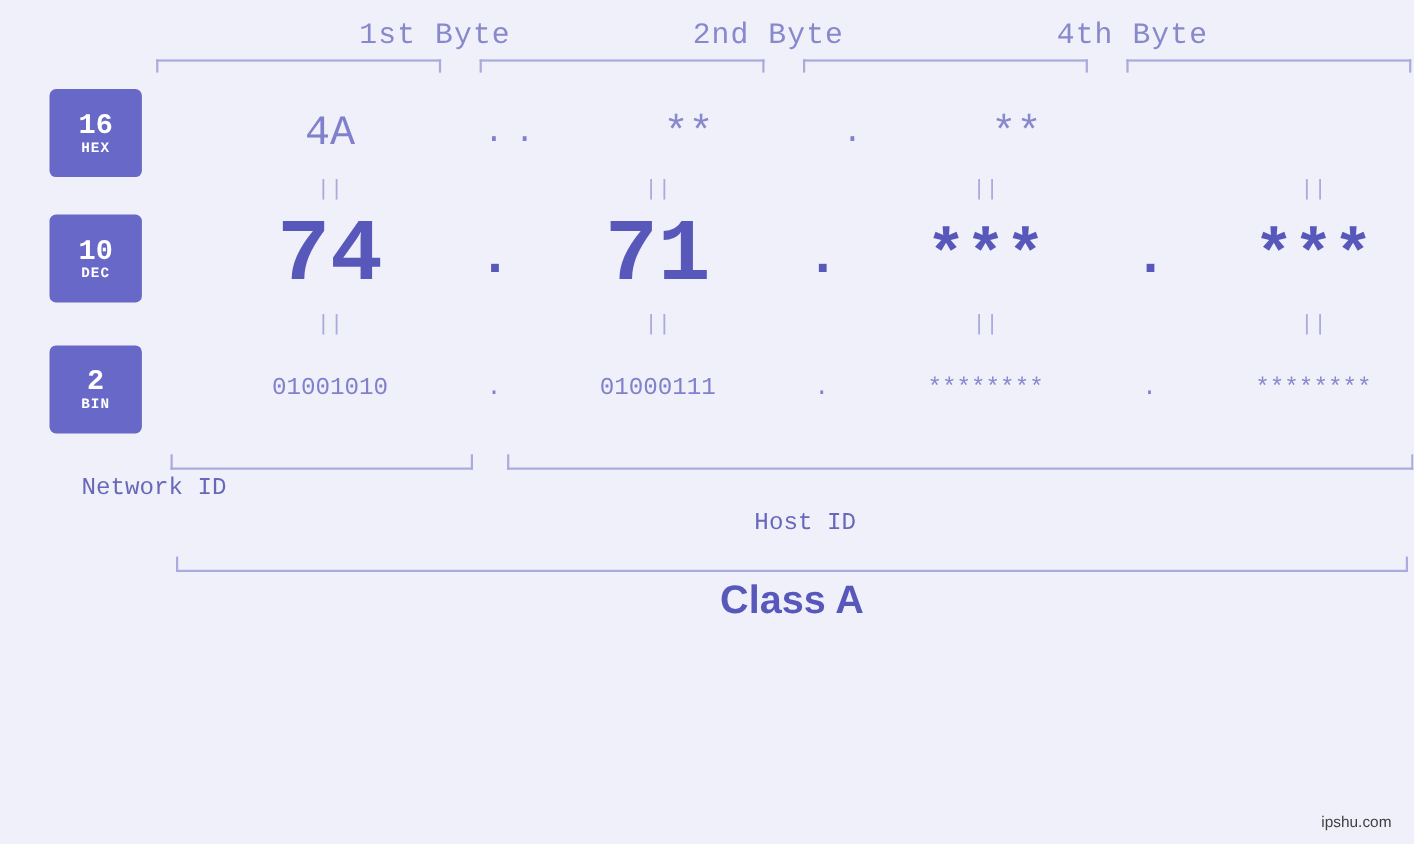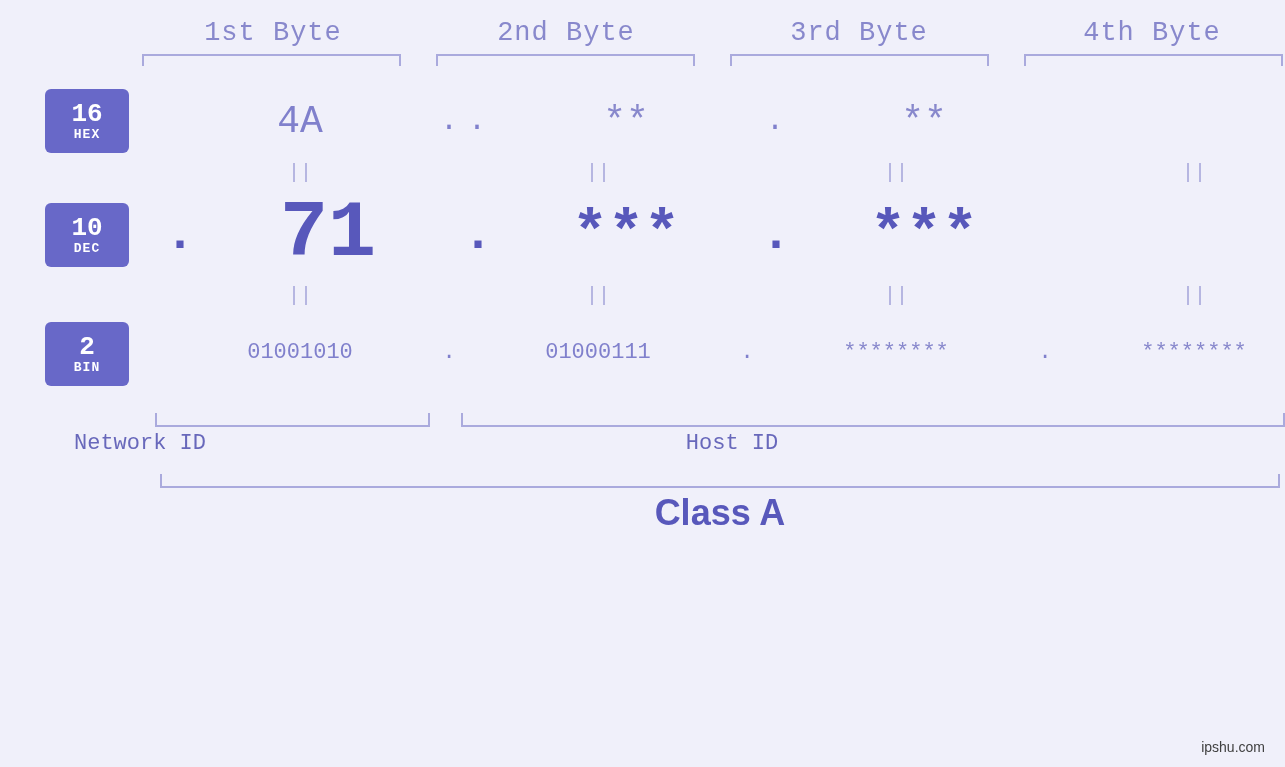--- a/index.html
+++ b/index.html
@@ -79,21 +79,21 @@
       padding-top: 5px;
       gap: 0px;
     }
 
     .base-badge {
       background: #6868c8;
       color: white;
       border-radius: 6px;
       text-align: center;
       width: 84px;
-      height: 64px;
+      height: 80px;
       display: flex;
       flex-direction: column;
       align-items: center;
       justify-content: center;
     }
 
     .base-number {
       font-size: 26px;
       font-weight: bold;
       line-height: 1;
@@ -244,20 +244,21 @@
       font-size: 22px;
       font-family: 'Courier New', Courier, monospace;
     }
 
     .host-id-label {
       width: 840px;
       text-align: center;
       color: #6868bb;
       font-size: 22px;
       font-family: 'Courier New', Courier, monospace;
+      margin-top: 32px;
     }
 
     .class-row {
       display: flex;
       width: 100%;
       padding-left: 155px;
       margin-top: 4px;
     }
 
     .class-label {
@@ -302,23 +303,20 @@
 
   <div class="byte-headers">
     <div class="byte-col">
       <span class="byte-label">1st Byte</span>
     </div>
     <div style="width:28px;"></div>
     <div class="byte-col">
       <span class="byte-label">2nd Byte</span>
     </div>
     <div style="width:28px;"></div>
-    <div class="byte-col">
-      <span class="byte-label">3rd Byte</span>
-    </div>
     <div style="width:28px;"></div>
     <div class="byte-col">
       <span class="byte-label">4th Byte</span>
     </div>
   </div>
 
   <div class="bracket-row">
     <div class="bracket"></div>
     <div style="width:32px;"></div>
     <div class="bracket"></div>
@@ -389,20 +387,23 @@
         <div class="equals-cell">
           <span>||</span>
         </div>
         <div class="equals-sep"></div>
         <div class="equals-cell">
           <span>||</span>
         </div>
       </div>
 
       <div class="data-row dec-row">
+        <div class="cell">
+          <span class="dec-value">74</span>
+        </div>
         <div class="dot-sep">
           <span class="dec-dot">.</span>
         </div>
         <div class="cell">
           <span class="dec-value">71</span>
         </div>
         <div class="dot-sep">
           <span class="dec-dot">.</span>
         </div>
         <div class="cell">

